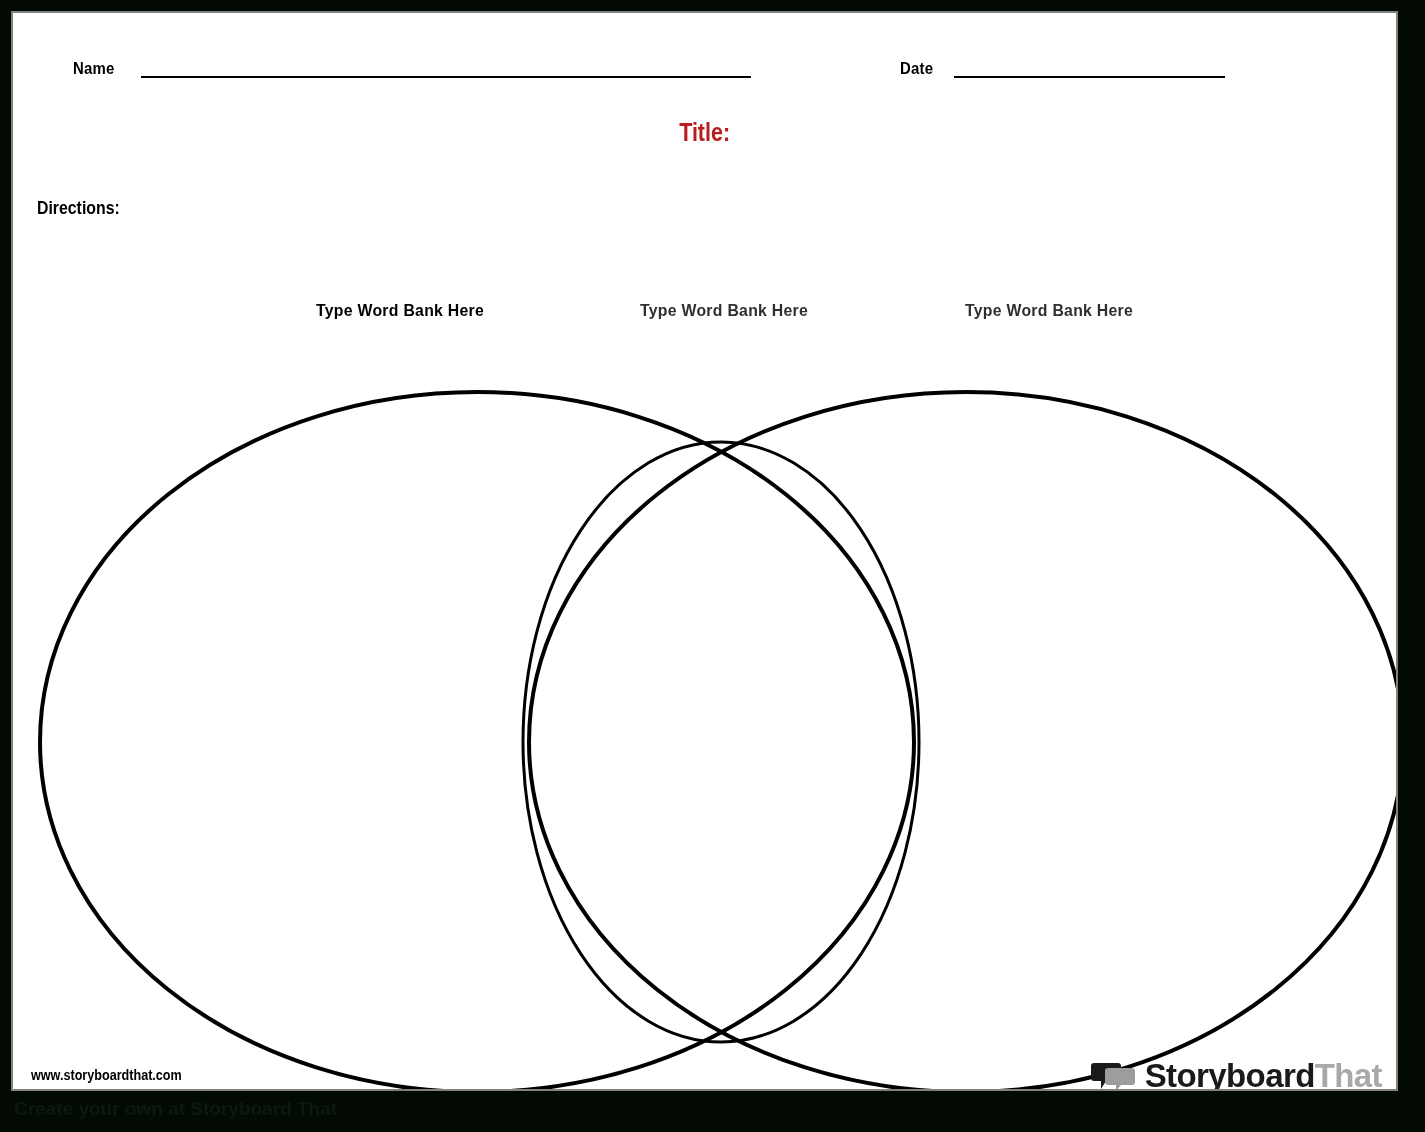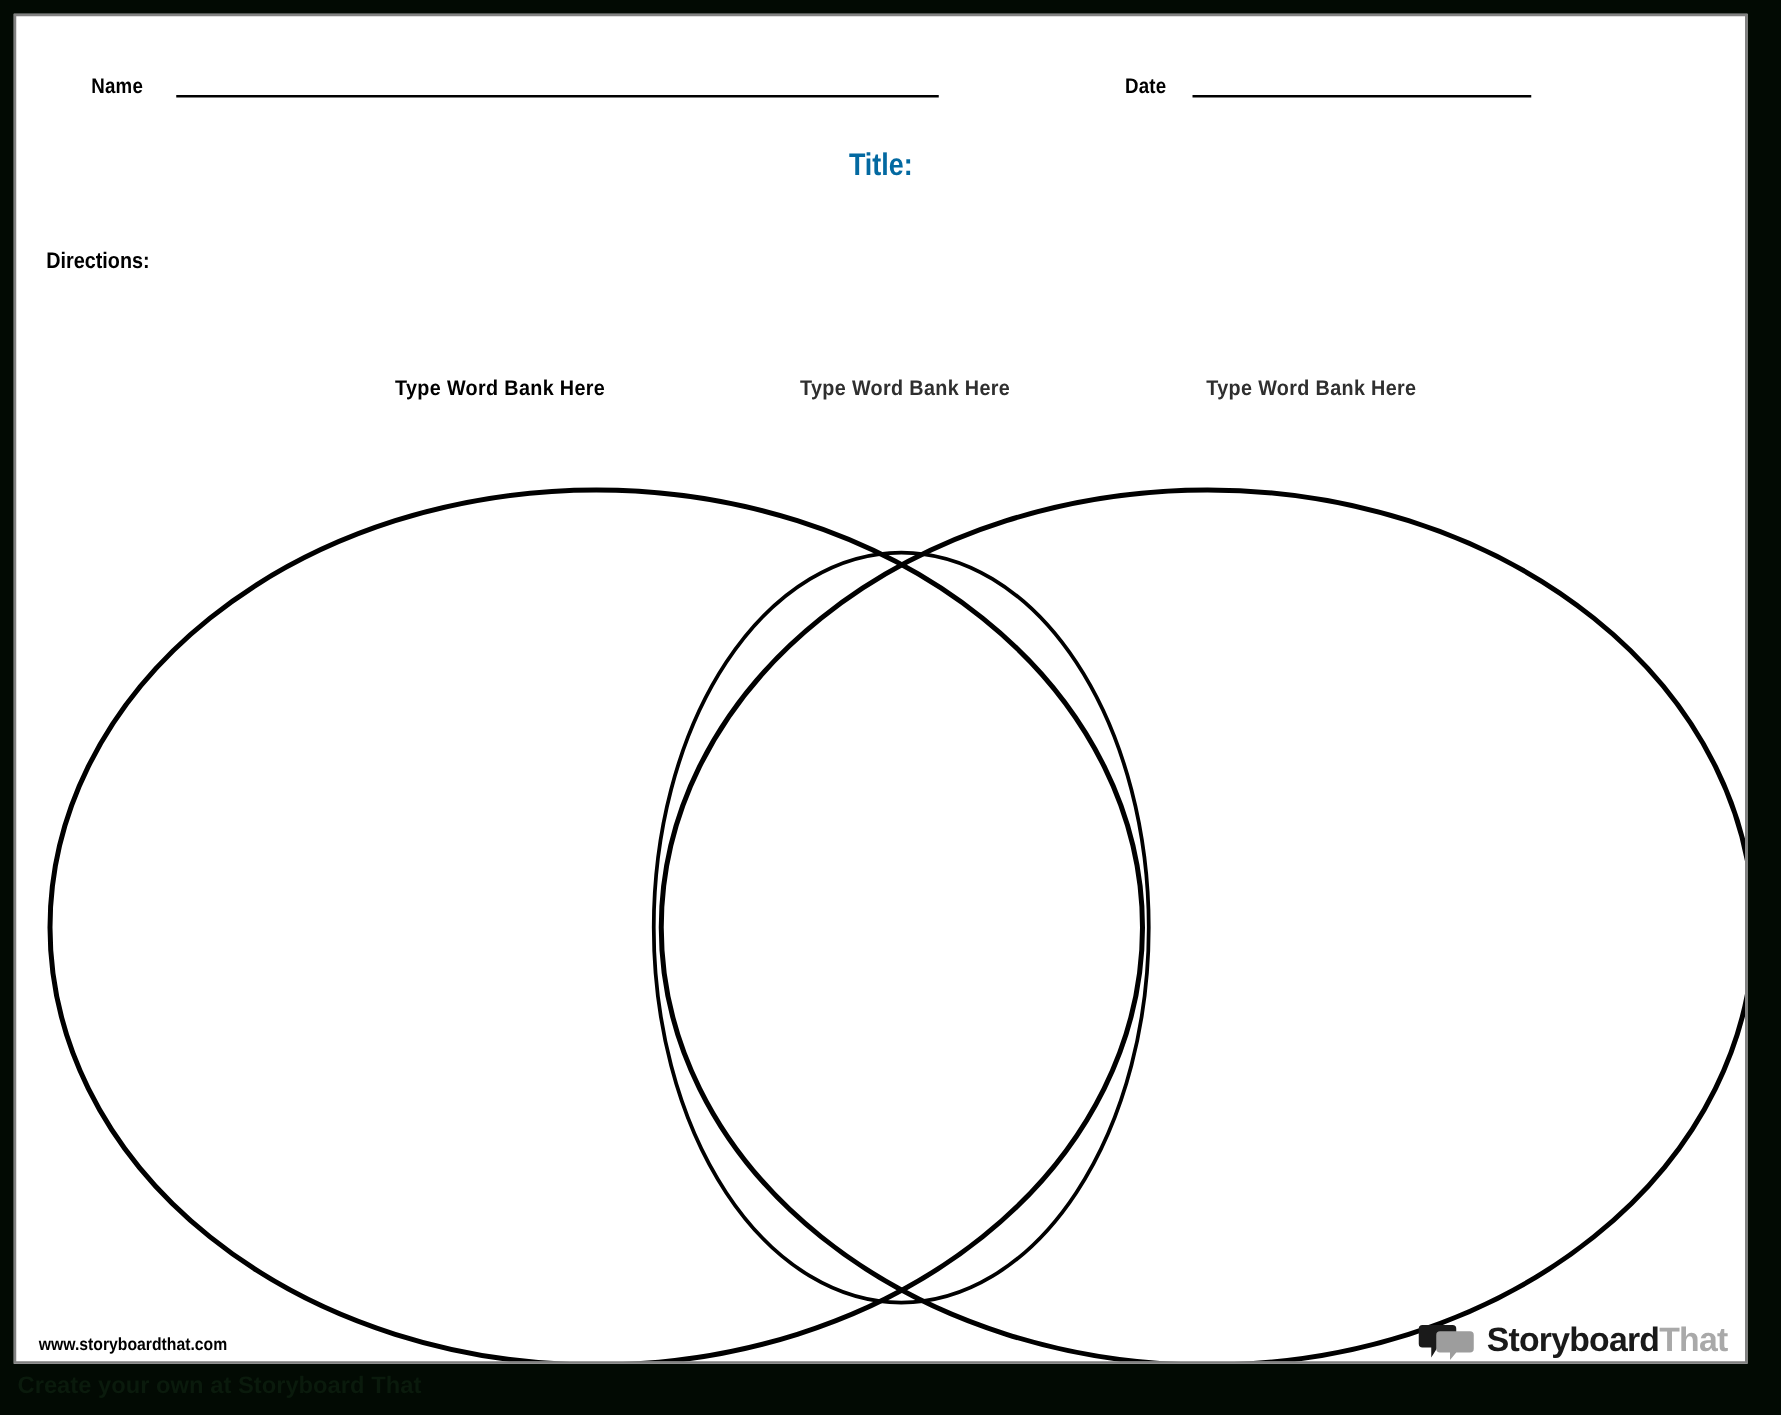--- a/index.html
+++ b/index.html
@@ -62,21 +62,21 @@
   
   #title-text {
     position: absolute;
     left: 0;
     right: 0;
     top: 105px;
     text-align: center;
     font-family: "Liberation Sans Narrow", "Liberation Sans", sans-serif;
     font-weight: bold;
     font-size: 25px;
-    color: #0369a1;
+    color: #b91c1c;
   }
   #title-text span { display: inline-block; transform: scaleX(0.86); }
 
   
   #directions-label {
     position: absolute;
     left: 24px;
     top: 185px;
     font-family: "Liberation Sans Narrow", "Liberation Sans", sans-serif;
     font-weight: bold;
@@ -131,21 +131,21 @@
     right: 14px;
     top: 1044px;
     display: flex;
     align-items: center;
     gap: 9px;
   }
   #brand-bubbles { display: block; }
   #brand-wordmark {
     font-family: "Liberation Sans", sans-serif;
     font-weight: bold;
-    font-size: 27px;
+    font-size: 33px;
     letter-spacing: -0.6px;
     white-space: nowrap;
   }
   #brand-word-1 { color: #1a1a1a; }
   #brand-word-2 { color: #a9a9a9; }
 
   
   #bottom-caption {
     position: absolute;
     left: 14px;

